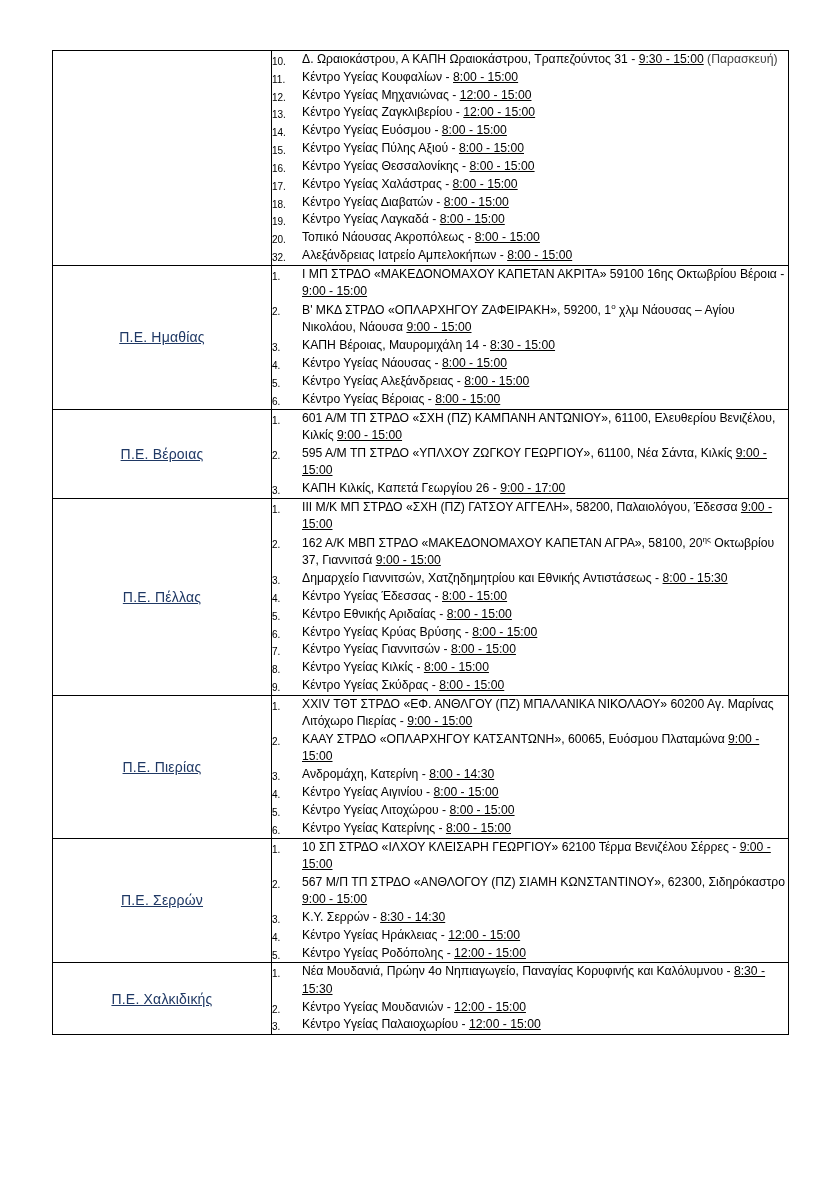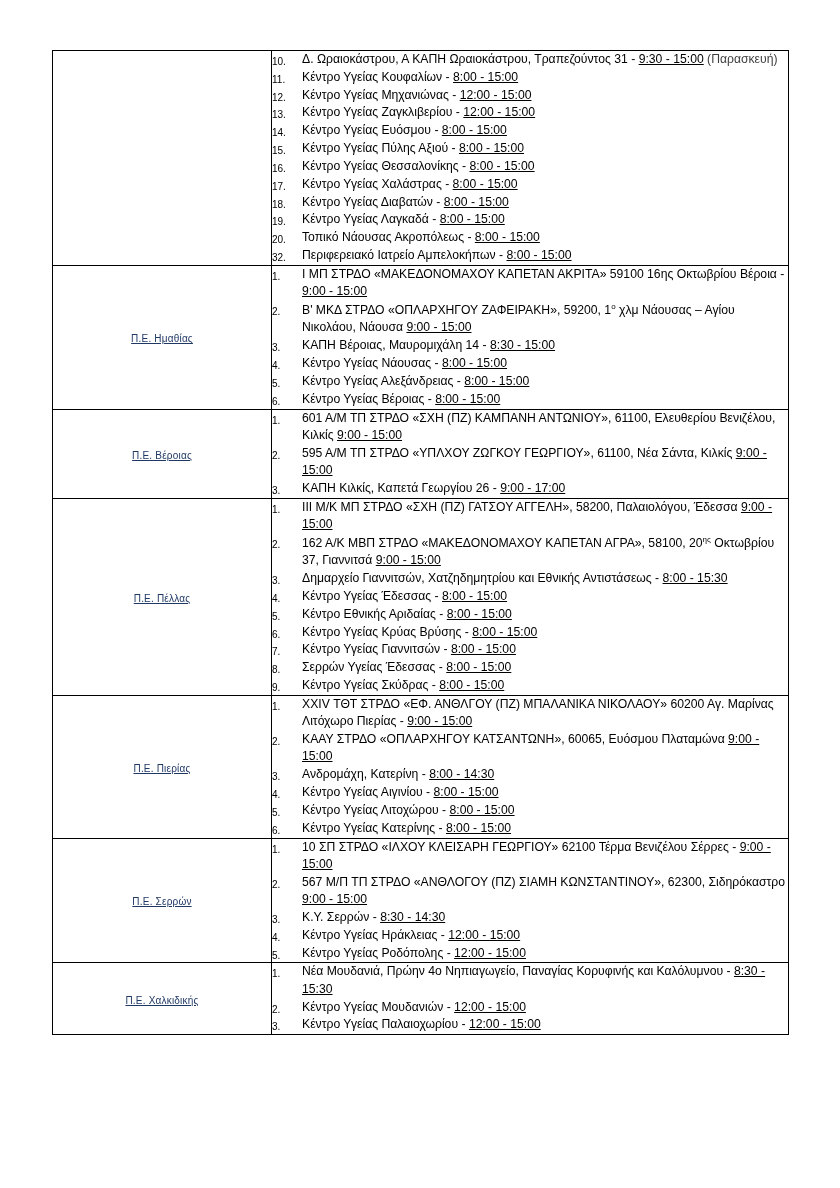--- a/index.html
+++ b/index.html
@@ -35,21 +35,21 @@
     text-align: center;
     padding: 4px 6px;
   }
   td.list-cell {
     width: 516px;
     padding: 5px 8px 6px 8px;
     vertical-align: top;
   }
   .region-label {
     color: #1f3864;
-    font-size: 10px;
+    font-size: 14px;
     text-decoration: underline;
     font-weight: normal;
     letter-spacing: 0.2px;
   }
   ol.items {
     margin: 0;
     padding: 0;
     list-style: none;
   }
   ol.items > li {
@@ -86,21 +86,21 @@
               <li><span class="num">11.</span><span>Κέντρο Υγείας Κουφαλίων - </span><span class="u">8:00 - 15:00</span></li>
               <li><span class="num">12.</span><span>Κέντρο Υγείας Μηχανιώνας - </span><span class="u">12:00 - 15:00</span></li>
               <li><span class="num">13.</span><span>Κέντρο Υγείας Ζαγκλιβερίου - </span><span class="u">12:00 - 15:00</span></li>
               <li><span class="num">14.</span><span>Κέντρο Υγείας Ευόσμου - </span><span class="u">8:00 - 15:00</span></li>
               <li><span class="num">15.</span><span>Κέντρο Υγείας Πύλης Αξιού - </span><span class="u">8:00 - 15:00</span></li>
               <li><span class="num">16.</span><span>Κέντρο Υγείας Θεσσαλονίκης - </span><span class="u">8:00 - 15:00</span></li>
               <li><span class="num">17.</span><span>Κέντρο Υγείας Χαλάστρας - </span><span class="u">8:00 - 15:00</span></li>
               <li><span class="num">18.</span><span>Κέντρο Υγείας Διαβατών - </span><span class="u">8:00 - 15:00</span></li>
               <li><span class="num">19.</span><span>Κέντρο Υγείας Λαγκαδά - </span><span class="u">8:00 - 15:00</span></li>
               <li><span class="num">20.</span><span>Τοπικό Νάουσας Ακροπόλεως - </span><span class="u">8:00 - 15:00</span></li>
-              <li><span class="num">32.</span><span>Περιφερειακό Ιατρείο Αμπελοκήπων - </span><span class="u">8:00 - 15:00</span></li>
+              <li><span class="num">32.</span><span>Αλεξάνδρειας Ιατρείο Αμπελοκήπων - </span><span class="u">8:00 - 15:00</span></li>
             </ol>
           </td>
         </tr>
         <tr>
           <td class="region-cell"><span class="region-label">Π.Ε. Ημαθίας</span></td>
           <td class="list-cell">
             <ol class="items">
               <li><span class="num">1.</span><span>Ι ΜΠ ΣΤΡΔΟ «ΜΑΚΕΔΟΝΟΜΑΧΟΥ ΚΑΠΕΤΑΝ ΑΚΡΙΤΑ» 59100 16ης Οκτωβρίου Βέροια - </span><span class="u">9:00 - 15:00</span></li>
               <li><span class="num">2.</span><span>Β' ΜΚΔ ΣΤΡΔΟ «ΟΠΛΑΡΧΗΓΟΥ ΖΑΦΕΙΡΑΚΗ», 59200, 1</span><sup>ο</sup><span> χλμ Νάουσας – Αγίου Νικολάου, Νάουσα </span><span class="u">9:00 - 15:00</span></li>
               <li><span class="num">3.</span><span>ΚΑΠΗ Βέροιας, Μαυρομιχάλη 14 - </span><span class="u">8:30 - 15:00</span></li>
@@ -124,21 +124,21 @@
           <td class="region-cell"><span class="region-label">Π.Ε. Πέλλας</span></td>
           <td class="list-cell">
             <ol class="items">
               <li><span class="num">1.</span><span>ΙΙΙ Μ/Κ ΜΠ ΣΤΡΔΟ «ΣΧΗ (ΠΖ) ΓΑΤΣΟΥ ΑΓΓΕΛΗ», 58200, Παλαιολόγου, Έδεσσα </span><span class="u">9:00 - 15:00</span></li>
               <li><span class="num">2.</span><span>162 Α/Κ ΜΒΠ ΣΤΡΔΟ «ΜΑΚΕΔΟΝΟΜΑΧΟΥ ΚΑΠΕΤΑΝ ΑΓΡΑ», 58100, 20</span><sup>ης</sup><span> Οκτωβρίου 37, Γιαννιτσά </span><span class="u">9:00 - 15:00</span></li>
               <li><span class="num">3.</span><span>Δημαρχείο Γιαννιτσών, Χατζηδημητρίου και Εθνικής Αντιστάσεως - </span><span class="u">8:00 - 15:30</span></li>
               <li><span class="num">4.</span><span>Κέντρο Υγείας Έδεσσας - </span><span class="u">8:00 - 15:00</span></li>
               <li><span class="num">5.</span><span>Κέντρο Εθνικής Αριδαίας - </span><span class="u">8:00 - 15:00</span></li>
               <li><span class="num">6.</span><span>Κέντρο Υγείας Κρύας Βρύσης - </span><span class="u">8:00 - 15:00</span></li>
               <li><span class="num">7.</span><span>Κέντρο Υγείας Γιαννιτσών - </span><span class="u">8:00 - 15:00</span></li>
-              <li><span class="num">8.</span><span>Σερρών Υγείας Έδεσσας - </span><span class="u">8:00 - 15:00</span></li>
+              <li><span class="num">8.</span><span>Κέντρο Υγείας Κιλκίς - </span><span class="u">8:00 - 15:00</span></li>
               <li><span class="num">9.</span><span>Κέντρο Υγείας Σκύδρας - </span><span class="u">8:00 - 15:00</span></li>
             </ol>
           </td>
         </tr>
         <tr>
           <td class="region-cell"><span class="region-label">Π.Ε. Πιερίας</span></td>
           <td class="list-cell">
             <ol class="items">
               <li><span class="num">1.</span><span>XXIV ΤΘΤ ΣΤΡΔΟ «ΕΦ. ΑΝΘΛΓΟΥ (ΠΖ) ΜΠΑΛΑΝΙΚΑ ΝΙΚΟΛΑΟΥ» 60200 Αγ. Μαρίνας Λιτόχωρο Πιερίας - </span><span class="u">9:00 - 15:00</span></li>
               <li><span class="num">2.</span><span>ΚΑΑΥ ΣΤΡΔΟ «ΟΠΛΑΡΧΗΓΟΥ ΚΑΤΣΑΝΤΩΝΗ», 60065, Ευόσμου Πλαταμώνα </span><span class="u">9:00 - 15:00</span></li>

